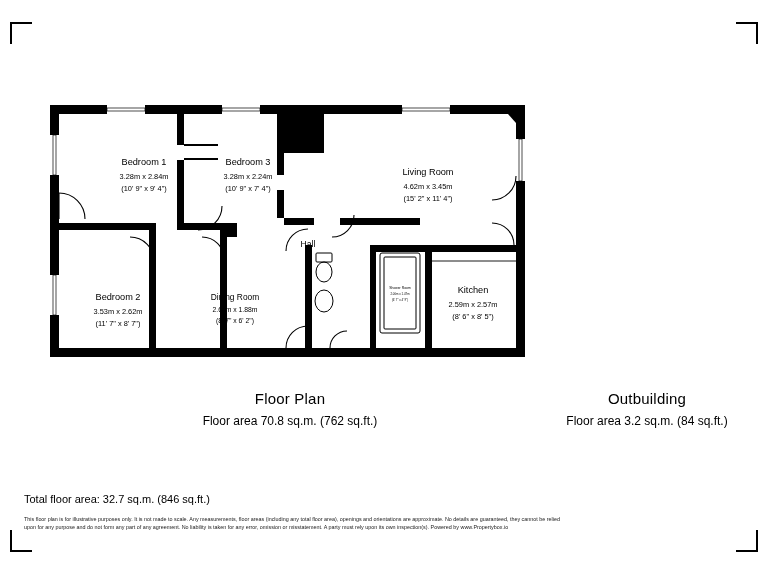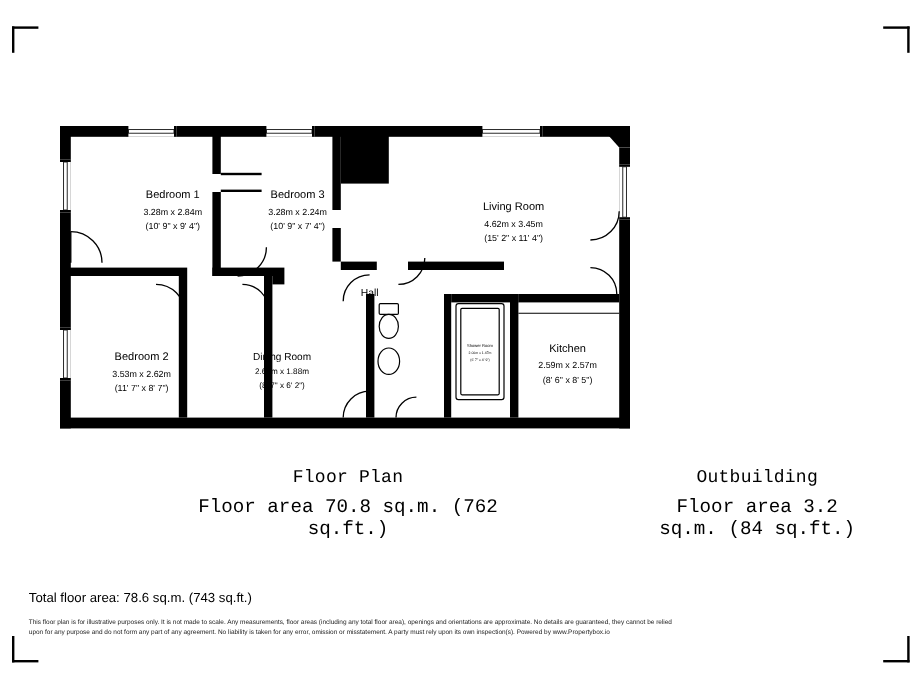--- a/index.html
+++ b/index.html
@@ -53,32 +53,31 @@
   .plan-wrap {
     position: absolute;
   }
   #main-plan-wrap { left: 30px; top: 85px; width: 520px; height: 285px; }
   #out-plan-wrap  { left: 552px; top: 255px; width: 180px; height: 115px; }
 
   
   .caption {
     position: absolute;
     text-align: center;
-    font-family: Liberation Mono, monospace;
   }
   .caption .title {
     font-size: 15px;
     letter-spacing: .2px;
     margin-bottom: 7px;
   }
   .caption .area {
-    font-size: 16px;
+    font-size: 12px;
   }
   #main-caption { left: 130px; top: 390px; width: 320px; }
-  #out-caption  { left: 536px; top: 390px; width: 190px; }
+  #out-caption  { left: 552px; top: 390px; width: 190px; }
 
   #total-area {
     position: absolute;
     left: 24px;
     top: 493px;
     font-size: 11px;
   }
 
   #disclaimer {
     position: absolute;
@@ -272,17 +271,17 @@
   <div class="caption" id="main-caption">
     <div class="title">Floor Plan</div>
     <div class="area">Floor area 70.8 sq.m. (762 sq.ft.)</div>
   </div>
 
   <div class="caption" id="out-caption">
     <div class="title">Outbuilding</div>
     <div class="area">Floor area 3.2 sq.m. (84 sq.ft.)</div>
   </div>
 
-  <div id="total-area">Total floor area: 78.6 sq.m. (743 sq.ft.)</div>
+  <div id="total-area">Total floor area: 32.7 sq.m. (846 sq.ft.)</div>
 
   <div id="disclaimer">This floor plan is for illustrative purposes only. It is not made to scale. Any measurements, floor areas (including any total floor area), openings and orientations are approximate. No details are guaranteed, they cannot be relied upon for any purpose and do not form any part of any agreement. No liability is taken for any error, omission or misstatement. A party must rely upon its own inspection(s). Powered by www.Propertybox.io</div>
 
 </div>
 
 </body></html>

